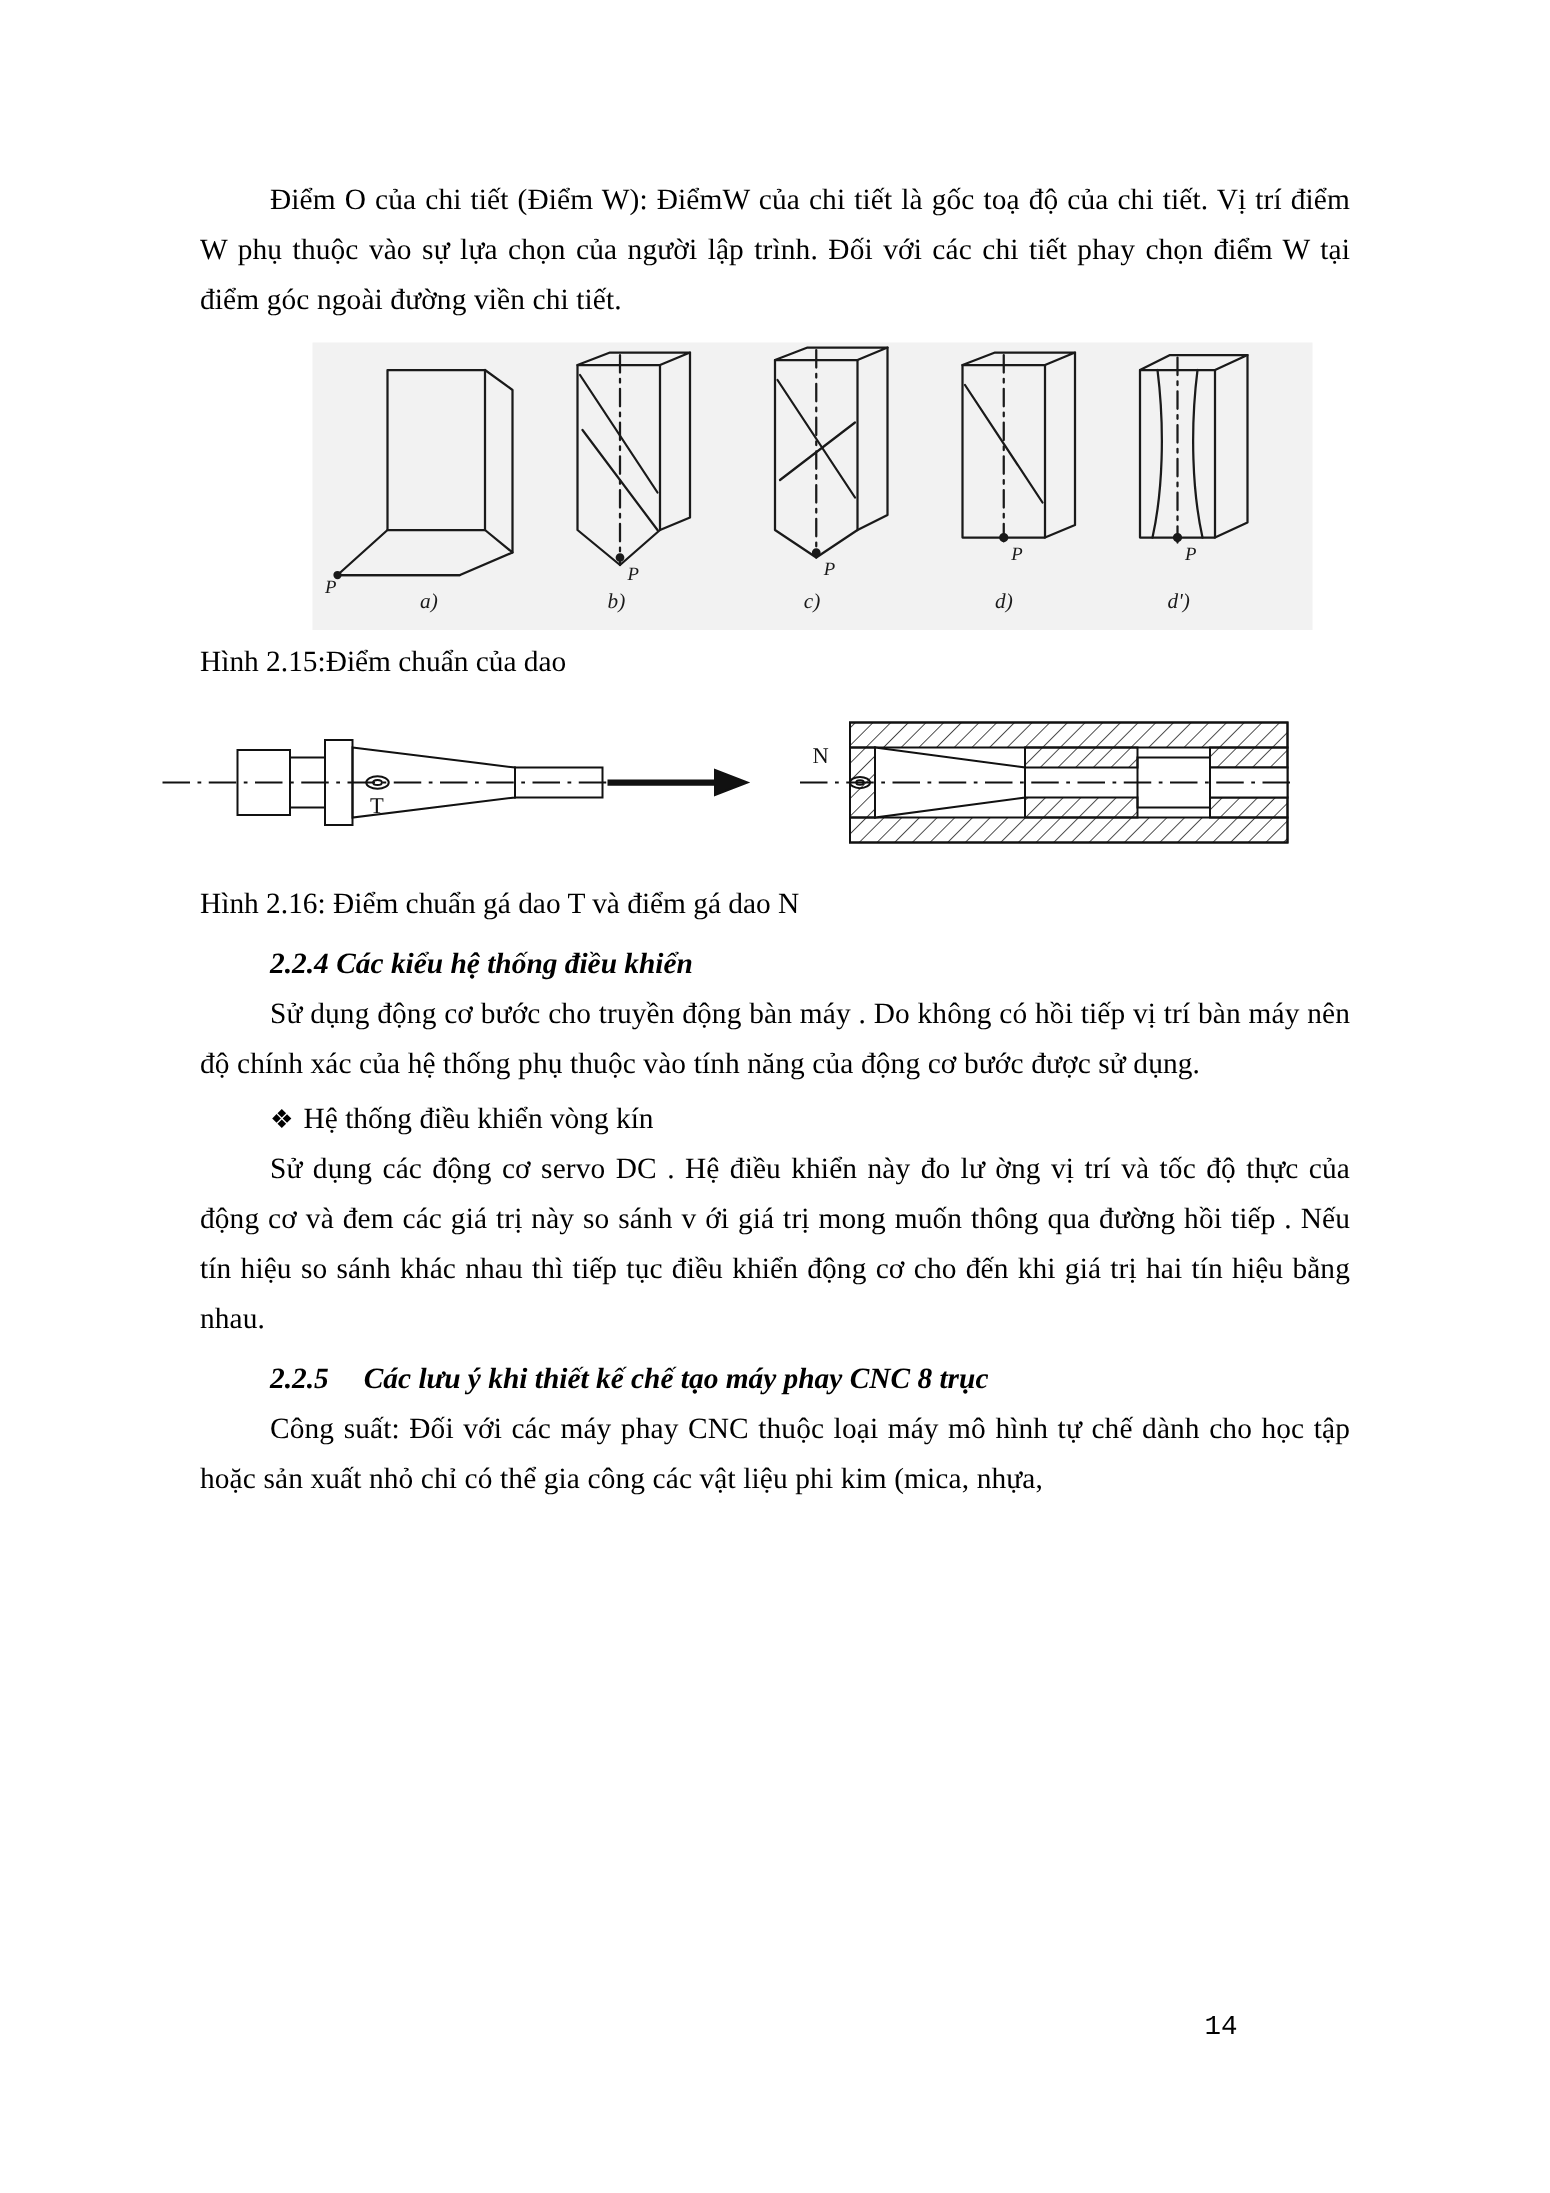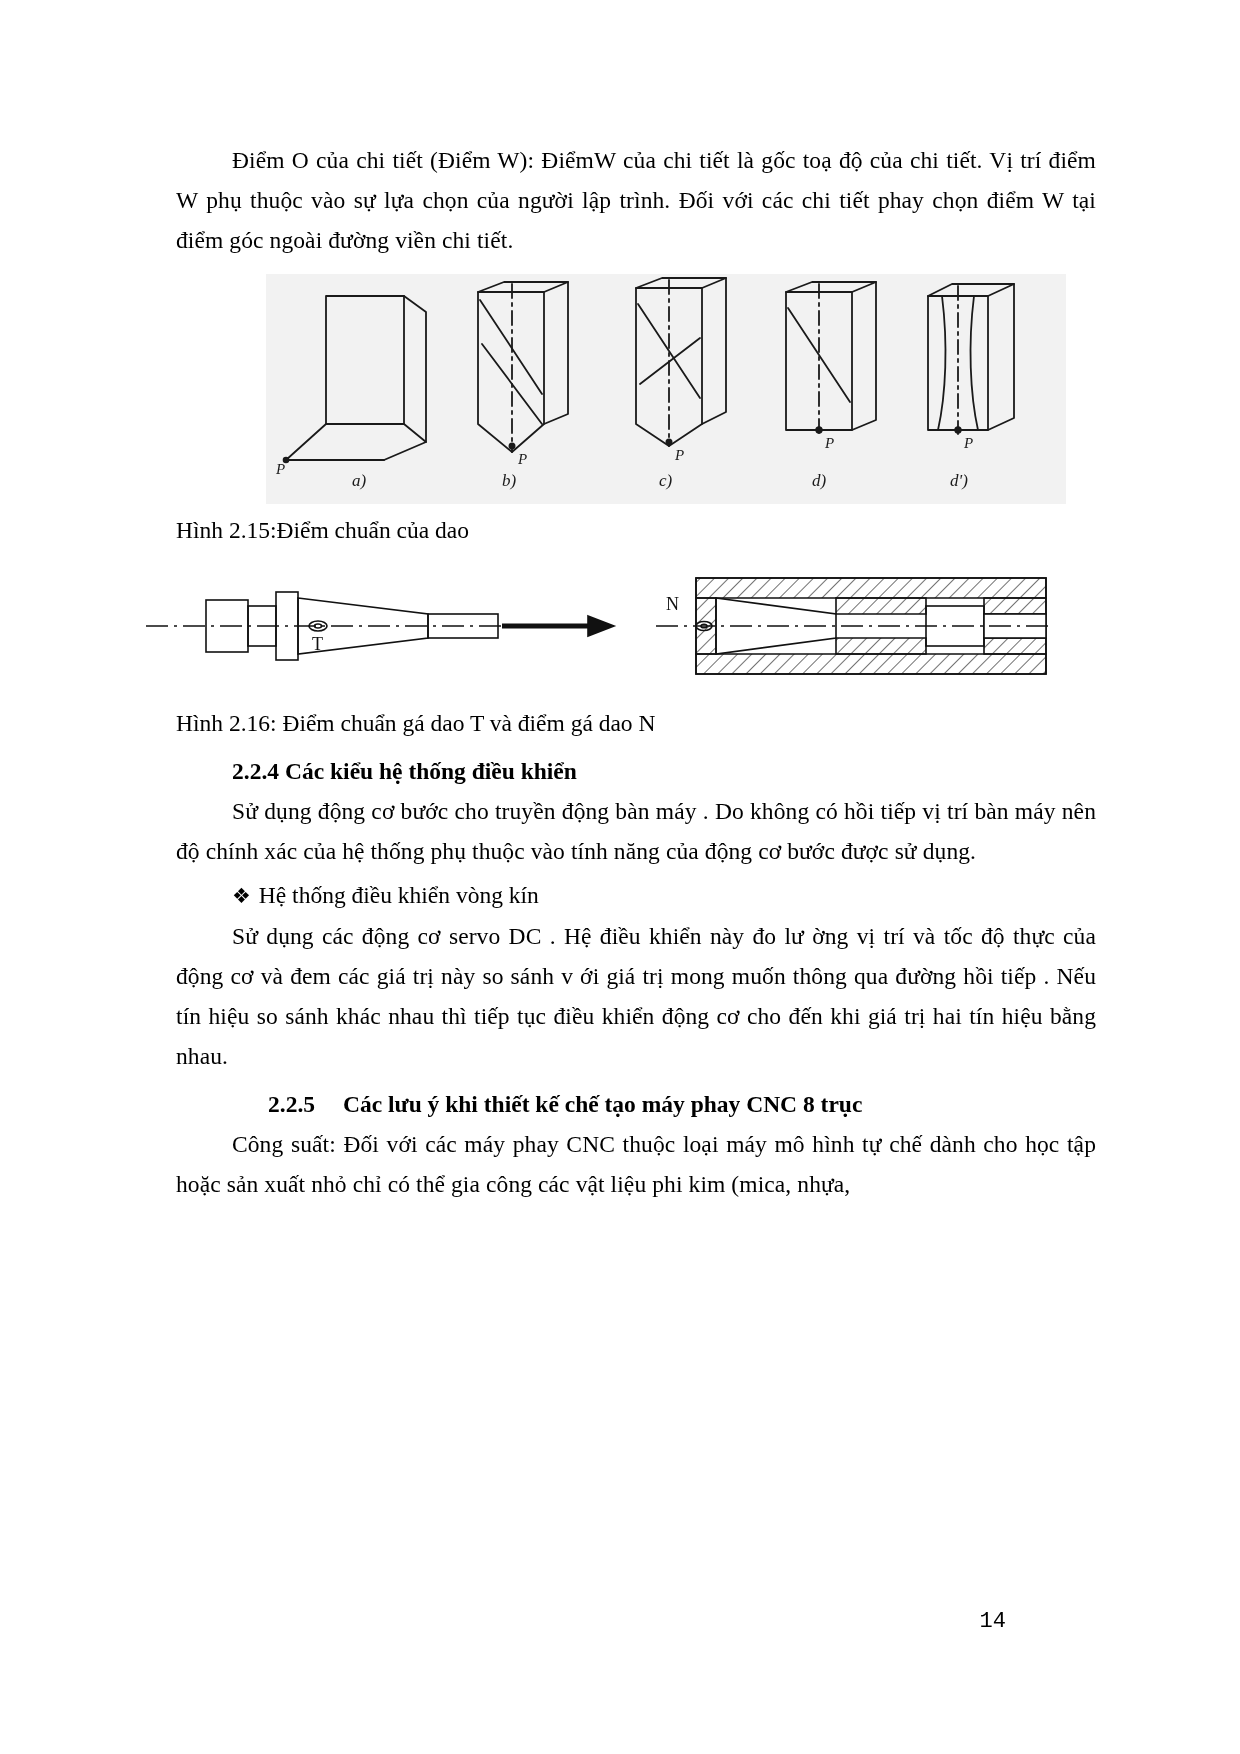--- a/index.html
+++ b/index.html
@@ -10,21 +10,21 @@
   body {
     width: 1240px;
     height: 1754px;
     position: relative;
     font-family: "Liberation Serif", serif;
     color: #000000;
     overflow: hidden;
   }
   .page {
     position: absolute;
-    left: 16px; top: 0;
+    left: 0; top: 0;
     width: 1140px;
     height: 1754px;
   }
   .content {
     position: absolute;
     left: 160px;
     top: 140px;
     width: 920px;
   }
   p.para {
@@ -40,23 +40,24 @@
     font-size: 23.5px;
     line-height: 40px;
     margin: 6px 0 4px 0;
   }
   .heading {
     font-weight: bold;
     font-size: 23.5px;
     line-height: 40px;
     margin: 8px 0 0 0;
     text-indent: 56px;
+    font-style: italic;
   }
   .heading .num { margin-right: 6px; }
-  .heading.wide .num { margin-right: 28px; margin-left: 36px; }
+  .heading.wide .num { margin-right: 28px; }
   .bullet-line {
     font-size: 23.5px;
     line-height: 40px;
     text-indent: 56px;
     margin: 4px 0 0 0;
   }
   .bullet-line .dia {
     font-size: 21px;
     margin-right: 8px;
   }

